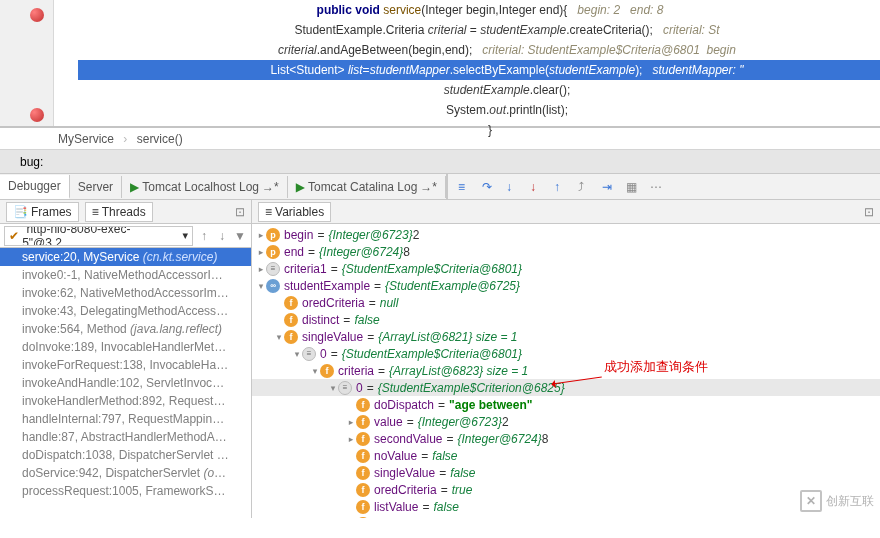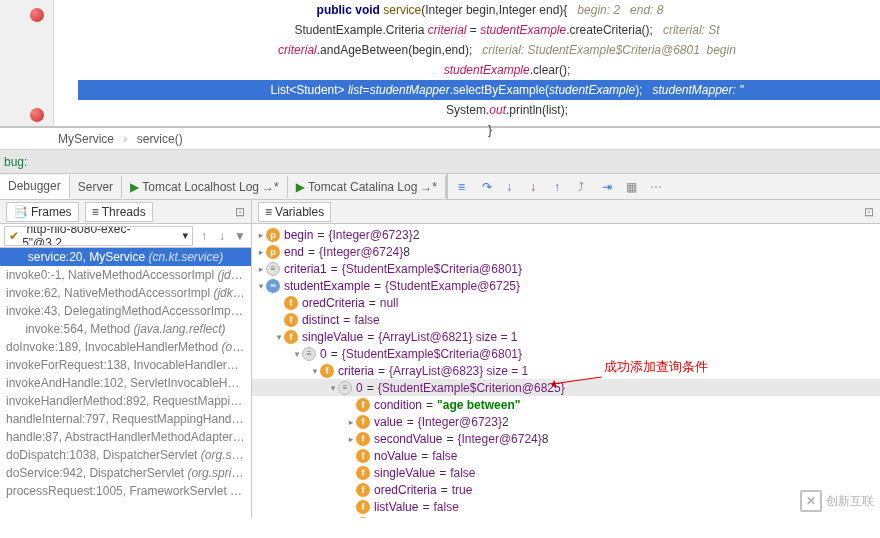--- a/index.html
+++ b/index.html
@@ -8,70 +8,70 @@
 .code-area { background: #fff; height: 128px; position: relative; border-bottom: 2px solid #c4c4c4; text-align: center; }
 .gutter { position: absolute; left: 0; top: 0; width: 54px; height: 100%; background: #f0f0f0; border-right: 1px solid #d8d8d8; }
 .gutter-icon { position: absolute; left: 30px; width: 14px; height: 14px; }
 .breakpoint { border-radius: 50%; background: radial-gradient(circle at 30% 30%, #ff7e7e, #c23030); }
 .code-lines { position: absolute; left: 78px; top: 0; right: 0; font-family: "Consolas", "Courier New", monospace; font-size: 13px; line-height: 20px; }
 .code-line { white-space: pre; height: 20px; padding-left: 22px; }
 .code-line.hl { background: #3874d6; color: #fff; }
 .kw { color: #000080; font-weight: bold; }
 .fn { color: #7a5200; }
 .ital { font-style: italic; color: #808080; }
-.local { color: #be185d; font-style: italic; }
+.local { color: #404040; font-style: italic; }
 .hl .kw, .hl .fn, .hl .ital, .hl .local { color: #fff; }
 .param-hint { color: #928b71; font-style: italic; }
 
 .breadcrumb { height: 22px; padding-left: 58px; line-height: 22px; color: #555; border-bottom: 1px solid #d4d4d4; font-size: 12px; }
 .breadcrumb .sep { color: #bbb; margin: 0 6px; }
 
 .tab-strip { height: 24px; background: #e6e6e6; display: flex; align-items: center; border-bottom: 1px solid #c8c8c8; }
-.tab-strip .label { color: #15803d; padding: 0 4px; }
+.tab-strip .label { color: #000000; padding: 0 20px; }
 .tab { padding: 3px 10px; background: #f7f7f7; border: 1px solid #c8c8c8; border-bottom: none; margin-left: 2px; display: flex; align-items: center; gap: 4px; }
 .tab.active { background: #fff; }
 .tab .close { color: #999; font-size: 10px; }
 .tomcat-ico { width: 12px; height: 12px; background: linear-gradient(135deg, #f0c040, #c07000); border-radius: 2px; }
 
 .sub-tabs { height: 26px; display: flex; align-items: center; border-bottom: 1px solid #c8c8c8; background: #f2f2f2; }
 .sub-tab { padding: 4px 8px; border-right: 1px solid #c8c8c8; color: #555; display: flex; align-items: center; gap: 3px; }
 .sub-tab.active { background: #fff; border-bottom: 2px solid #fff; margin-bottom: -1px; }
 .tb-actions { display: flex; gap: 10px; padding: 0 10px; align-items: center; border-left: 2px solid #c8c8c8; height: 100%; }
 .tb-btn { width: 14px; height: 14px; display: inline-block; }
 
 .debug-body { display: flex; height: calc(538px - 148px - 22px - 24px - 26px); }
 .frames-panel { width: 252px; border-right: 1px solid #c8c8c8; display: flex; flex-direction: column; }
 .panel-header { height: 24px; background: #f2f2f2; border-bottom: 1px solid #c8c8c8; display: flex; align-items: center; padding: 0 6px; gap: 6px; font-size: 12px; }
 .panel-header .tab-h { padding: 2px 6px; border: 1px solid #c8c8c8; background: #fff; display:flex; align-items:center; gap:3px;}
 .thread-bar { height: 24px; display: flex; align-items: center; padding: 0 4px; border-bottom: 1px solid #c8c8c8; gap: 4px; }
 .thread-bar select, .thread-sel { flex: 1; height: 20px; border: 1px solid #c8c8c8; font-size: 11px; padding: 0 4px; display:flex; align-items:center; overflow:hidden; }
 .nav-btn { width: 14px; height: 14px; color: #888; text-align: center; line-height: 14px; }
 .frame-list { flex: 1; overflow: hidden; }
-.frame-item { padding: 2px 6px; font-size: 12px; white-space: nowrap; overflow: hidden; text-overflow: ellipsis; color: #222; text-align: center; }
+.frame-item { padding: 2px 22px; font-size: 12px; white-space: nowrap; overflow: hidden; text-overflow: ellipsis; color: #222; }
 .frame-item .pkg { color: #808080; font-style: italic; }
 .frame-item.sel { background: #3874d6; color: #fff; }
 .frame-item.sel .pkg { color: #cfe0ff; }
 .frame-item.dim { color: #808080; }
 
 .vars-panel { flex: 1; display: flex; flex-direction: column; position: relative; }
 .vars-list { flex: 1; overflow: hidden; font-family: "Consolas", monospace; font-size: 12px; padding-top: 2px; }
 .var-row { display: flex; align-items: center; height: 17px; padding-left: 4px; white-space: nowrap; }
 .var-row.hl-row { background: #e8e8e8; }
 .arrow { width: 10px; text-align: center; color: #888; font-size: 9px; }
 .arrow.exp::before { content: "▾"; }
 .arrow.col::before { content: "▸"; }
 .arrow.none { visibility: hidden; }
 .badge { width: 14px; height: 14px; border-radius: 50%; display: inline-flex; align-items: center; justify-content: center; font-size: 9px; font-weight: bold; color: #fff; margin-right: 4px; flex-shrink: 0; }
 .b-p { background: #f0a030; }
 .b-f { background: #f0a030; }
 .b-oo { background: #6a9fd4; color:#fff; font-size:8px;}
 .b-idx { background: #e0e0e0; color:#666; border:1px solid #bbb; font-size:8px;}
 .var-name { color: #660e7a; }
 .var-eq { color: #333; margin: 0 4px; }
-.var-val { color: #701a75; }
+.var-val { color: #15803d; font-style: italic; }
 .var-str { color: #008000; font-weight: bold; }
 .var-num { color: #333; }
 .ind { display:inline-block; }
 
 .annotation { position: absolute; color: #d00; font-size: 13px; }
 .annotation.arrow-line { width: 50px; height: 1px; background: #d00; }
 .annotation.arrow-line::before { content: ""; position: absolute; left: -5px; top: -3px; border: 4px solid transparent; border-right-color: #d00; }
 
 .watermark { position: absolute; right: 6px; bottom: 6px; opacity: 0.5; font-size: 14px; color: #666; display:flex; align-items:center; gap:4px;}
 .watermark .logo { width: 22px; height: 22px; border: 2px solid #888; border-radius: 2px; display:flex; align-items:center; justify-content:center; font-weight:bold;}
@@ -82,22 +82,22 @@
 
 <div class="code-area">
   <div class="gutter" id="gutter">
       <div class="gutter-icon breakpoint" style="top: 8px;"></div>
       <div class="gutter-icon breakpoint" style="top: 108px;"></div>
     </div>
   <div class="code-lines" id="code-lines">
       <div class="code-line" style="padding-left: 22px;"><span class="kw">public void</span> <span class="fn">service</span>(Integer begin,Integer end){   <span class="param-hint">begin: 2   end: 8</span></div>
       <div class="code-line" style="padding-left: 56px;">StudentExample.Criteria <span class="local">criterial</span> = <span class="local">studentExample</span>.createCriteria();   <span class="param-hint">criterial: St</span></div>
       <div class="code-line" style="padding-left: 56px;"><span class="local">criterial</span>.andAgeBetween(begin,end);   <span class="param-hint">criterial: StudentExample$Criteria@6801  begin</span></div>
+      <div class="code-line hl" style="padding-left: 56px;">List&lt;Student&gt; <span class="local">list</span>=<span class="local">studentMapper</span>.selectByExample(<span class="local">studentExample</span>);   <span class="ital">studentMapper: "</span></div>
       <div class="code-line" style="padding-left: 56px;"><span class="local">studentExample</span>.clear();</div>
-      <div class="code-line hl" style="padding-left: 56px;">List&lt;Student&gt; <span class="local">list</span>=<span class="local">studentMapper</span>.selectByExample(<span class="local">studentExample</span>);   <span class="ital">studentMapper: "</span></div>
       <div class="code-line" style="padding-left: 56px;">System.<span class="local">out</span>.println(list);</div>
       <div class="code-line" style="padding-left: 22px;">}</div>
     </div>
 </div>
 
 <div class="breadcrumb">
   <span>MyService</span>
   <span class="sep">›</span>
   <span>service()</span>
 </div>
@@ -248,21 +248,21 @@
           <span class="arrow exp"></span>
           <span class="badge b-idx">≡</span>
           <span class="var-name">0</span>
           <span class="var-eq">=</span>
           <span class="var-val">{StudentExample$Criterion@6825}</span>
         </div>
         <div class="var-row">
           <span class="ind" style="width:90px"></span>
           <span class="arrow none"></span>
           <span class="badge b-f">f</span>
-          <span class="var-name">condition</span>
+          <span class="var-name">doDispatch</span>
           <span class="var-eq">=</span>
           <span class="var-str">"age between"</span>
         </div>
         <div class="var-row">
           <span class="ind" style="width:90px"></span>
           <span class="arrow col"></span>
           <span class="badge b-f">f</span>
           <span class="var-name">value</span>
           <span class="var-eq">=</span>
           <span class="var-val">{Integer@6723}</span>

